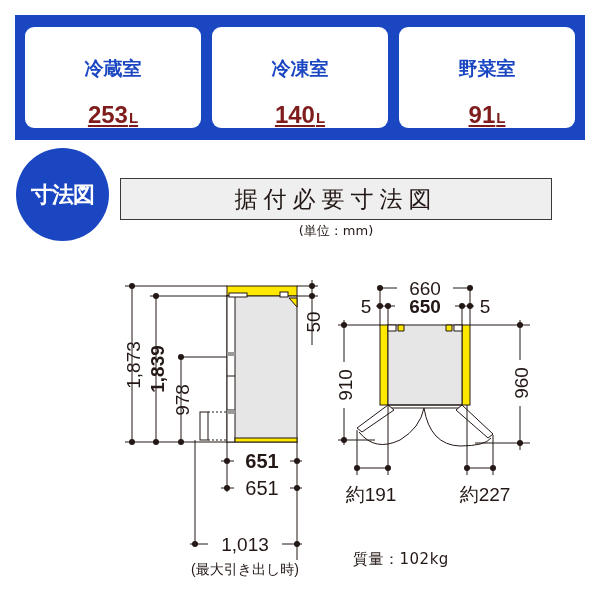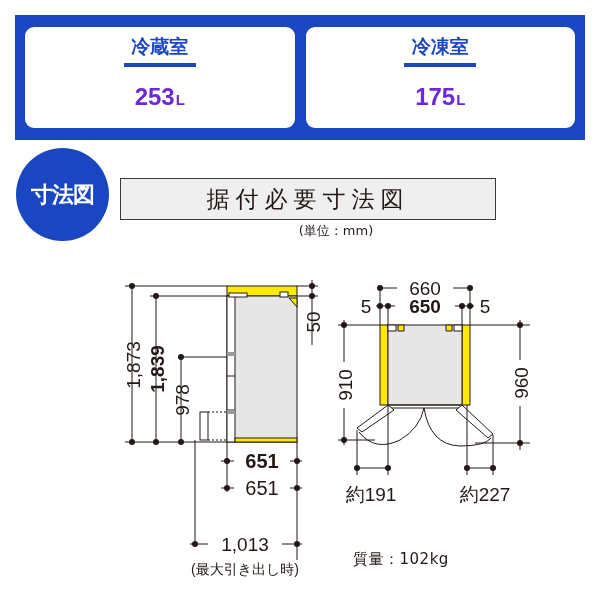--- a/index.html
+++ b/index.html
@@ -5,34 +5,34 @@
   * { box-sizing: border-box; margin: 0; padding: 0; }
   html, body { width: 600px; height: 600px; background: #ffffff; overflow: hidden; }
   body { position: relative; font-family: "DejaVu Sans", sans-serif; color: #231815; }
 
   .capacity-panel {
     position: absolute; left: 15px; top: 15px; width: 570px; height: 125px;
     background: #1a46c2; display: flex; gap: 11px; padding: 12px 10px 12px 10px;
   }
   .cap-card {
     flex: 1; background: #fff; border-radius: 9px;
-    display: flex; flex-direction: column; align-items: center; padding-top: 8px;
+    display: flex; flex-direction: column; align-items: center; padding-top: 30px;
   }
   .cap-name { font-size: 19px; color: #1a46c2; font-weight: bold; letter-spacing: 0px; line-height: 22px; white-space: nowrap; }
   .cap-rule { width: 72px; height: 4px; background: #1a46c2; margin-top: 6px; }
-  .cap-value { margin-top: 15px; font-size: 24px; font-weight: bold; color: #6d28d9; line-height: 30px; font-family: "Liberation Sans", sans-serif; }
+  .cap-value { margin-top: 15px; font-size: 24px; font-weight: bold; color: #7f1d1d; line-height: 30px; font-family: "Liberation Sans", sans-serif; text-decoration: underline; }
   .cap-value .unit { font-size: 15px; margin-left: 1px; }
 
   .dim-badge {
     position: absolute; left: 16px; top: 148px; width: 93px; height: 93px; border-radius: 50%;
     background: #1a46c2; color: #fff; font-weight: bold; font-size: 22px;
     display: flex; align-items: center; justify-content: center; letter-spacing: -1px;
   }
   .title-box {
-    position: absolute; left: 120px; top: 178px; width: 376px; height: 42px;
+    position: absolute; left: 120px; top: 178px; width: 432px; height: 42px;
     background: #efefef; border: 1.5px solid #3a3a3a;
     display: flex; align-items: center; justify-content: center;
     font-size: 23px; letter-spacing: 6px; color: #231815;
   }
   .unit-note { position: absolute; left: 0; width: 672px; top: 222px; text-align: center; font-size: 13px; color: #231815; }
 
   svg.drawing { position: absolute; left: 0; top: 0; }
   .mass { position: absolute; left: 353px; top: 550px; font-size: 15px; color: #231815; letter-spacing: 0.5px; }
 </style>
 </head>
@@ -40,21 +40,26 @@
 
 <div class="capacity-panel">
   <div class="cap-card">
     <span class="cap-name">冷蔵室</span>
     <div class="cap-rule"></div>
     <span class="cap-value"><span>253</span><span class="unit">L</span></span>
   </div>
   <div class="cap-card">
     <span class="cap-name">冷凍室</span>
     <div class="cap-rule"></div>
-    <span class="cap-value"><span>175</span><span class="unit">L</span></span>
+    <span class="cap-value"><span>140</span><span class="unit">L</span></span>
+  </div>
+  <div class="cap-card">
+    <span class="cap-name">野菜室</span>
+    <div class="cap-rule"></div>
+    <span class="cap-value"><span>91</span><span class="unit">L</span></span>
   </div>
 </div>
 
 <div class="dim-badge">寸法図</div>
 <div class="title-box">据付必要寸法図</div>
 <div class="unit-note">(単位：mm)</div>
 
 <svg class="drawing" width="600" height="600" viewBox="0 0 600 600">
   <g stroke="#231815" stroke-width="1" fill="none">
 

